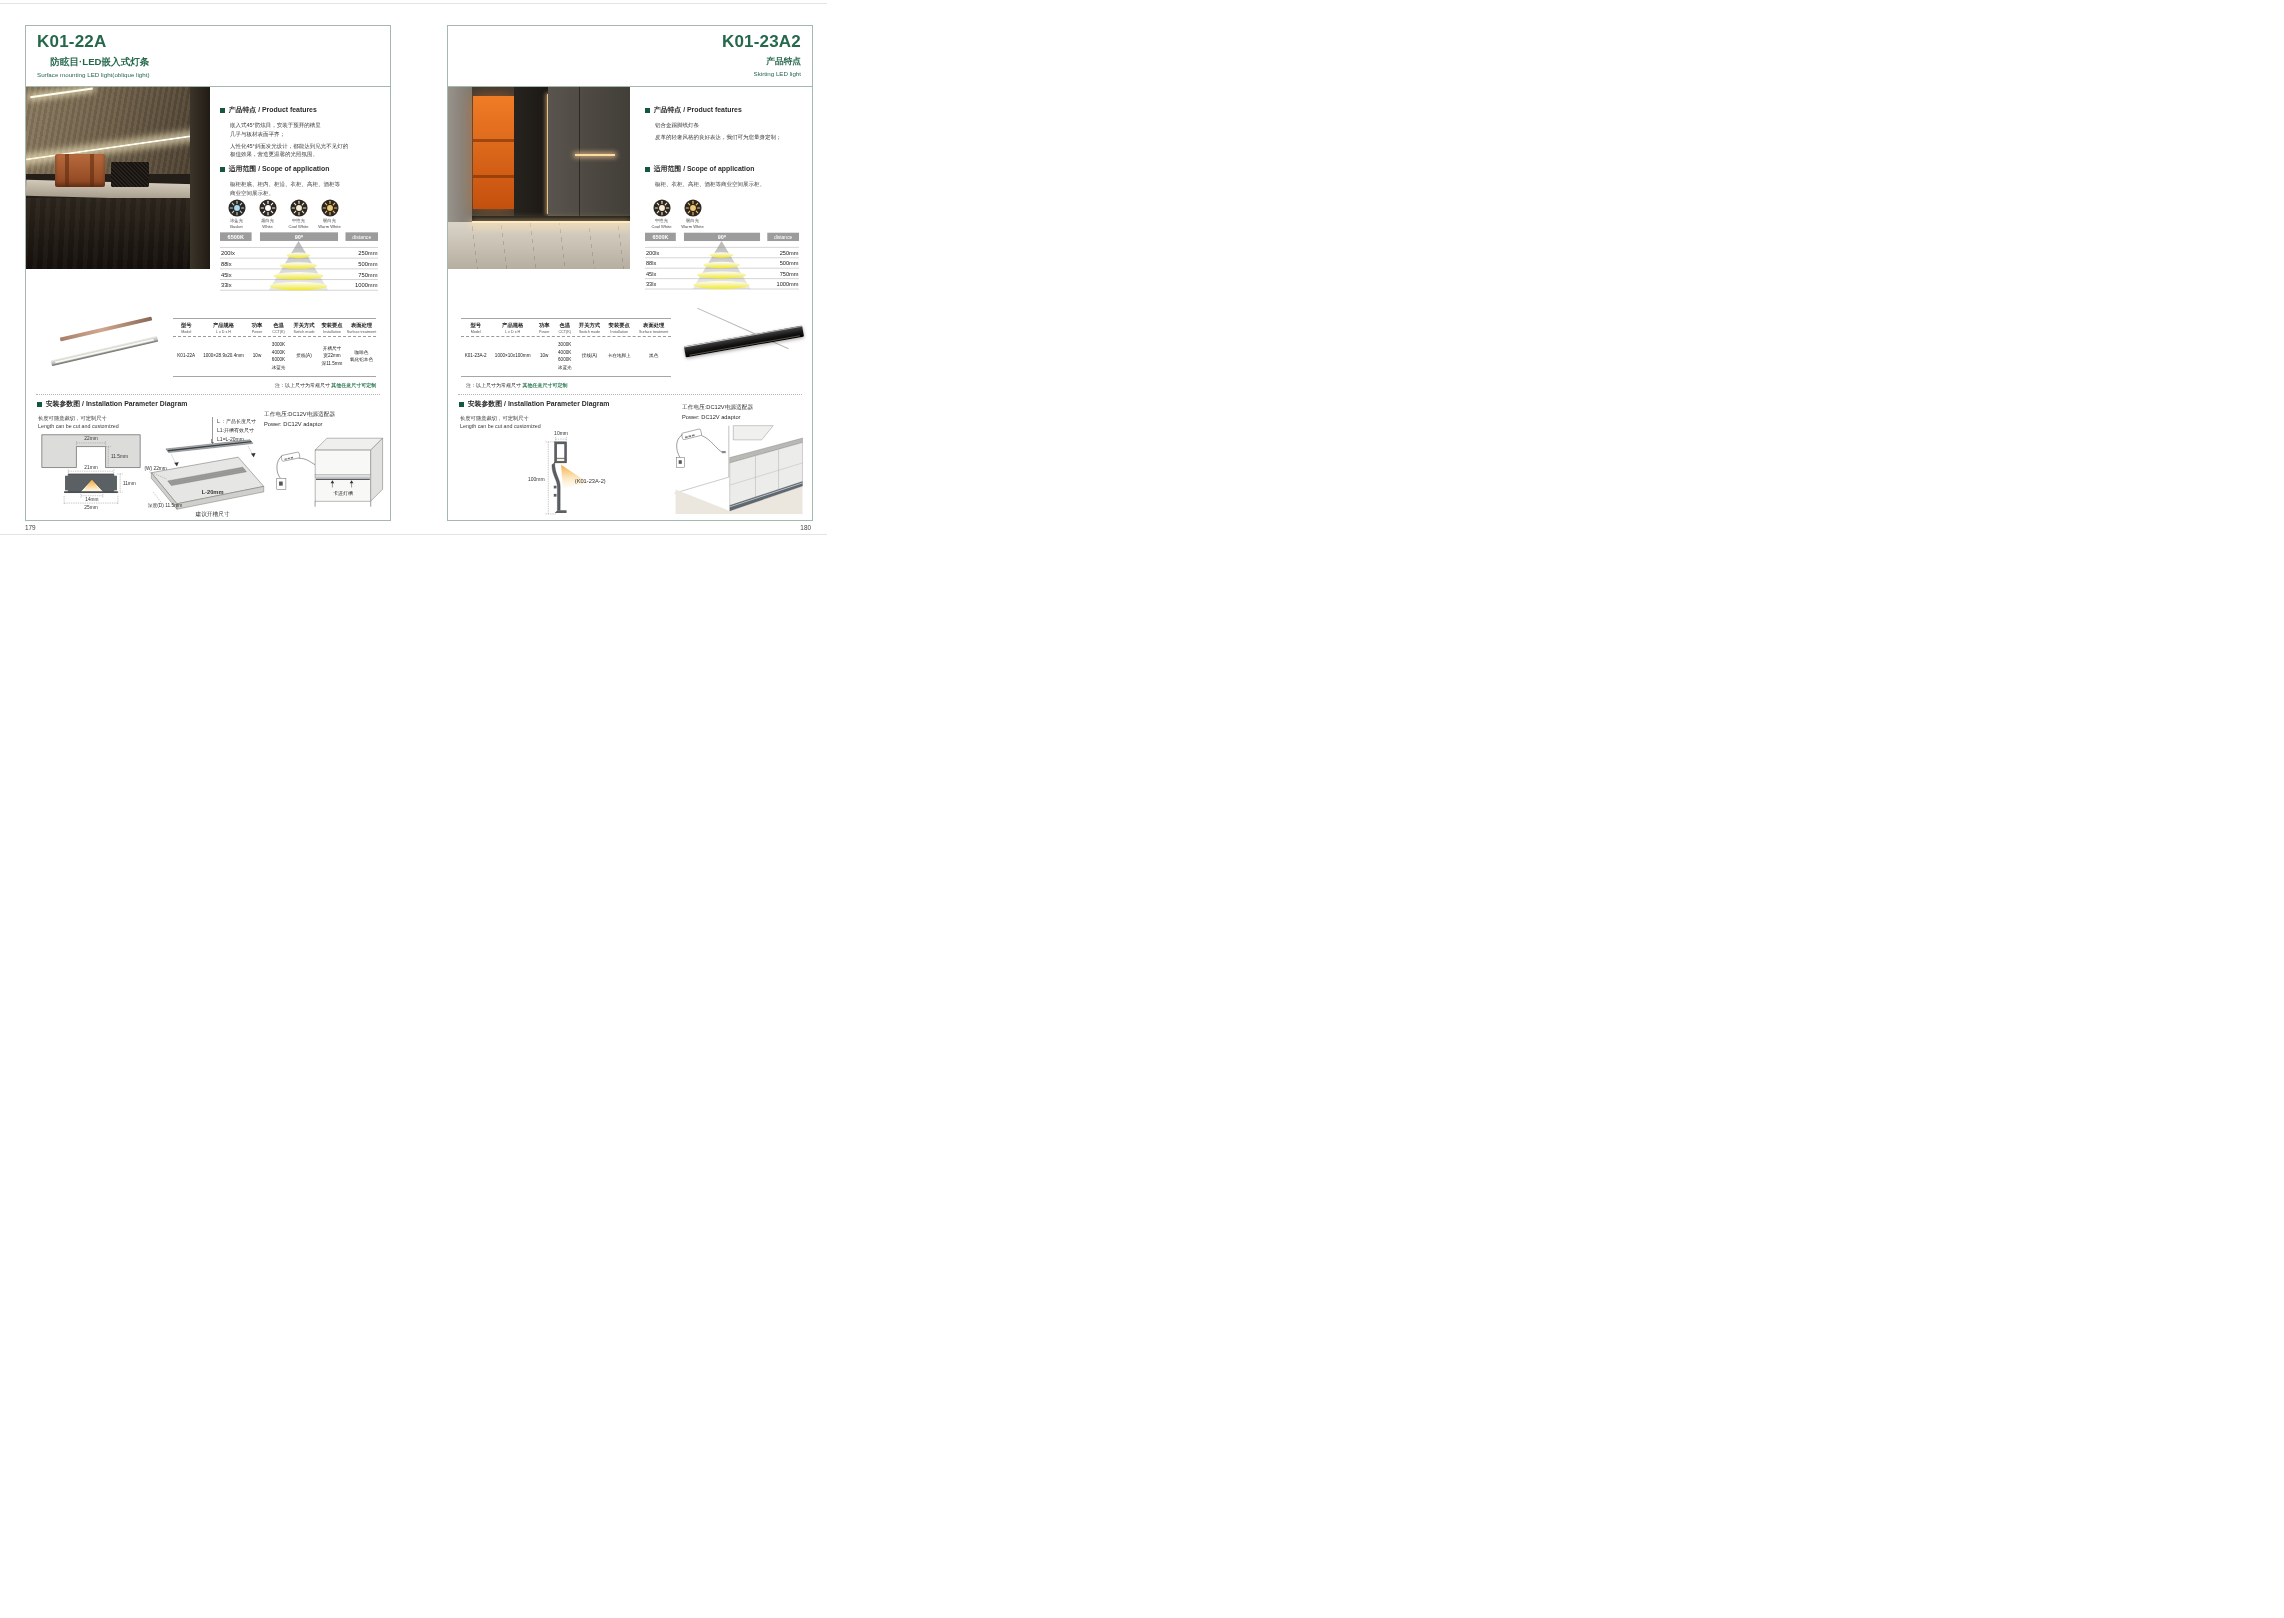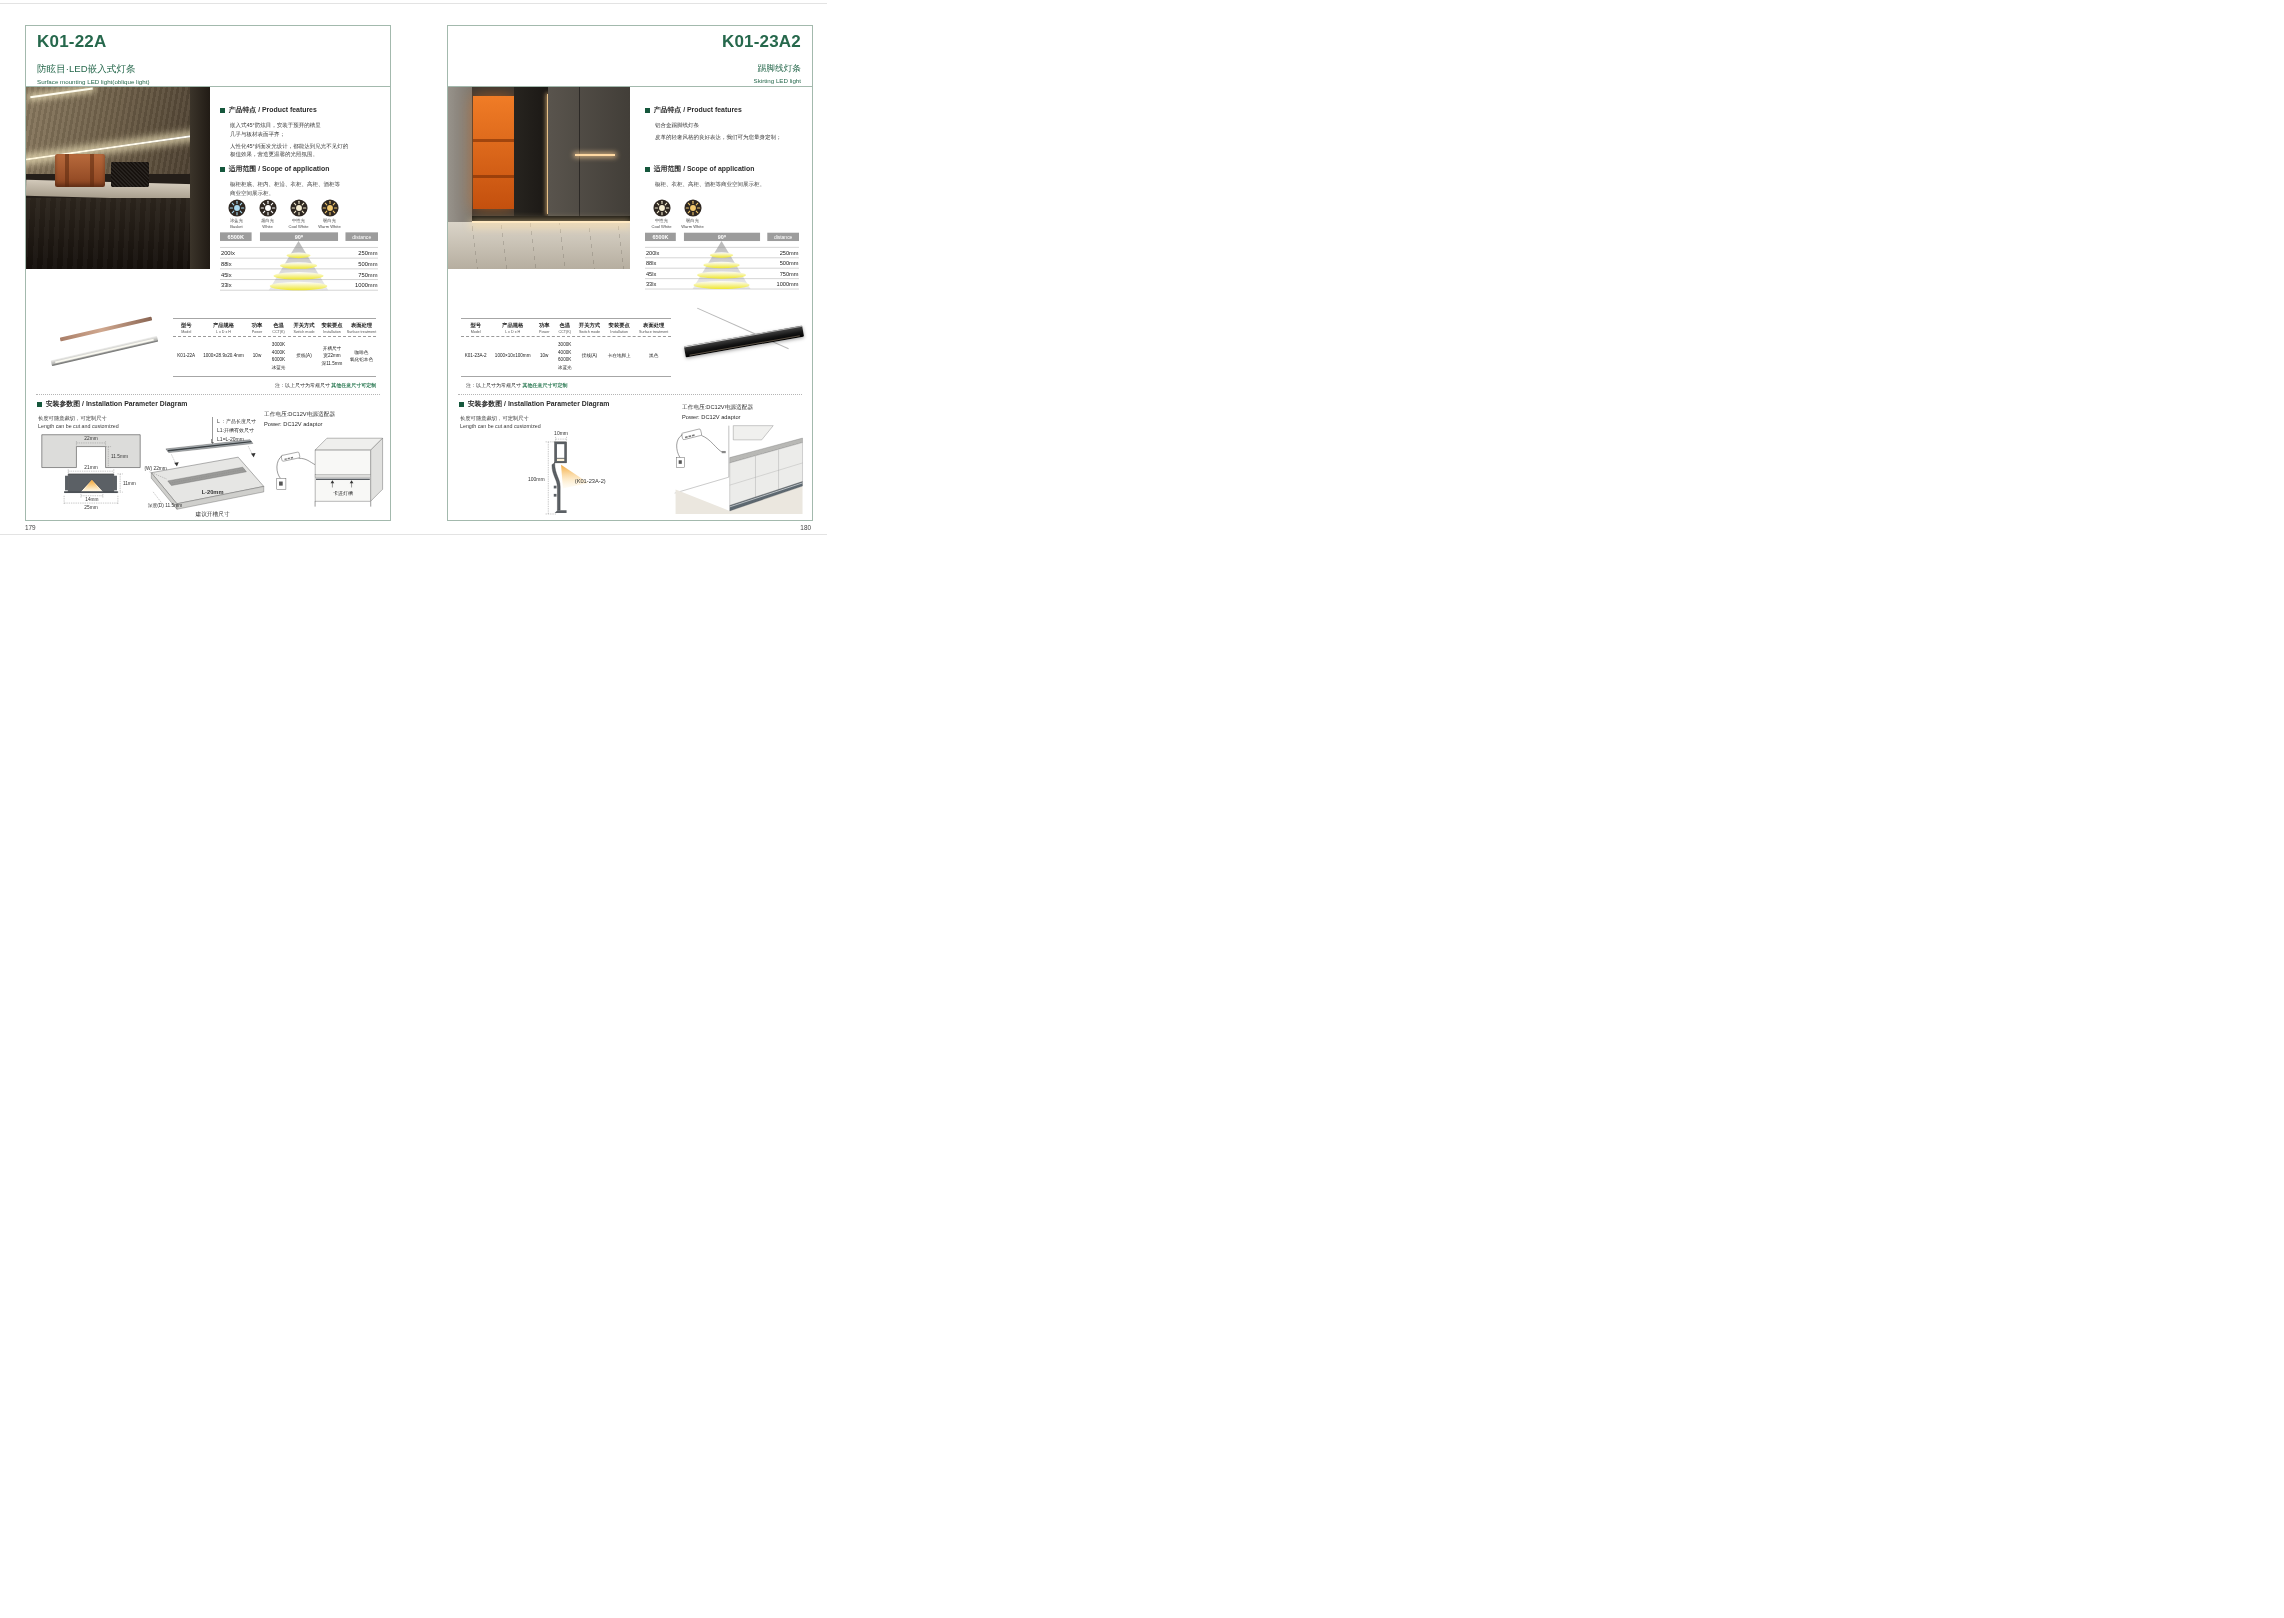--- a/index.html
+++ b/index.html
@@ -6,21 +6,21 @@
   body{font-family:"Liberation Sans","DejaVu Sans",sans-serif;color:#2b2b2b;}
   .sheet{position:relative;width:827px;height:539px;background:#fff;overflow:hidden;}
   .hairline{position:absolute;left:0;right:0;height:1.4px;background:#e3e3e3;}
   .card{position:absolute;top:25px;width:364px;height:494px;border:0.5px solid #a3b9ad;background:#fff;overflow:hidden;}
   .card-left{left:25px;}
   .card-right{left:447px;}
   
   .hdr{position:absolute;top:7.3px;left:11px;}
   .hdr-r{position:absolute;top:7.3px;right:11px;text-align:right;left:auto;}
   .hdr-model{font-size:17px;font-weight:700;color:#26684c;letter-spacing:0.2px;line-height:1.05;}
-  .hdr-cn{font-size:9.6px;font-weight:400;color:#26684c;margin-top:12px;}
+  .hdr-cn{font-size:9.6px;font-weight:700;color:#26684c;margin-top:5px;text-align:right;}
   .hdr-r .hdr-cn{font-size:8.7px;}
   .hdr-en{font-size:6.2px;color:#26684c;margin-top:1.4px;}
   .hdr-rule{position:absolute;left:0;right:0;top:60px;border-top:0.5px solid #a3b9ad;}
   
   .photo{position:absolute;left:0;top:61px;overflow:hidden;}
   .pl{width:184px;height:182px;background:#241e19;}
   .pr{width:182px;height:182px;background:#3c3833;}
   .abs{position:absolute;}
   
   .pl-wood{left:0;top:0;width:100%;height:48%;background:linear-gradient(105deg,#8a7a60 0%,#6f6049 45%,#473b2d 100%);}
@@ -413,21 +413,21 @@
         <polygon points="172,110 168,117 176,117" fill="#333"></polygon>
       <text x="153" y="142" class="lbl">卡进灯槽</text>
       <line class="ln" x1="92" y1="156" x2="92" y2="168"></line>
         <line class="ln" x1="214" y1="156" x2="214" y2="168"></line>
     </svg>
   </section>
 
   <section class="card card-right">
     <div class="hdr hdr-r">
       <div class="hdr-model">K01-23A2</div>
-      <div class="hdr-cn">踢脚线灯条</div>
+      <div class="hdr-cn">产品特点</div>
       <div class="hdr-en">Skirting LED light</div>
     </div>
     <div class="hdr-rule"></div>
 
     <div class="photo pr">
       <div class="abs pr-leftband"></div>
       <div class="abs pr-orange">
           <i></i>
           <b></b>
         </div>

